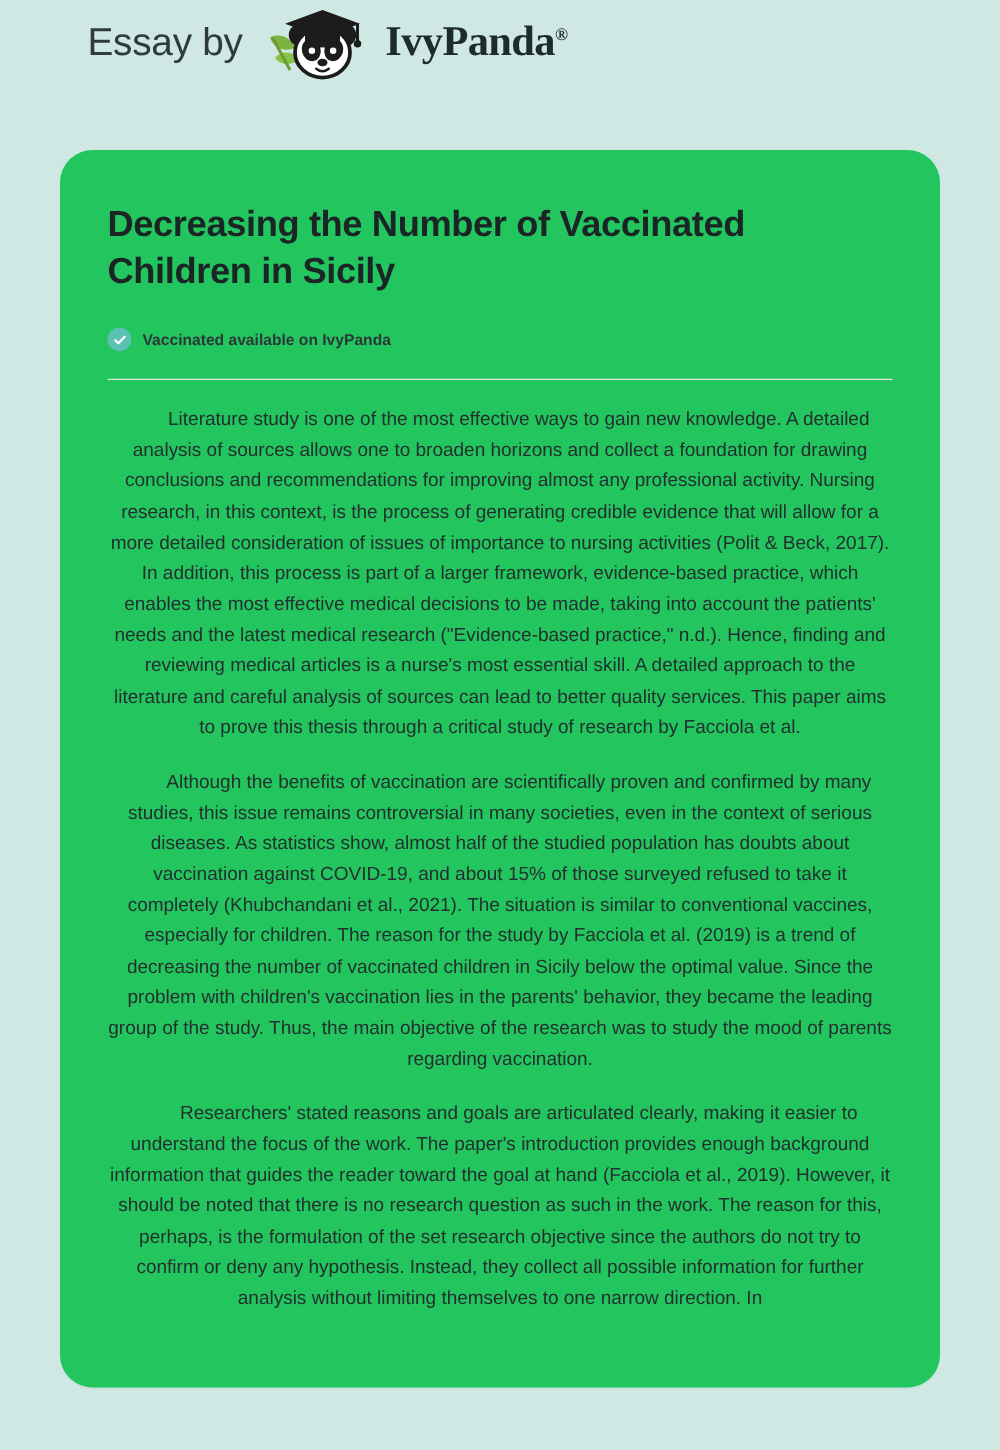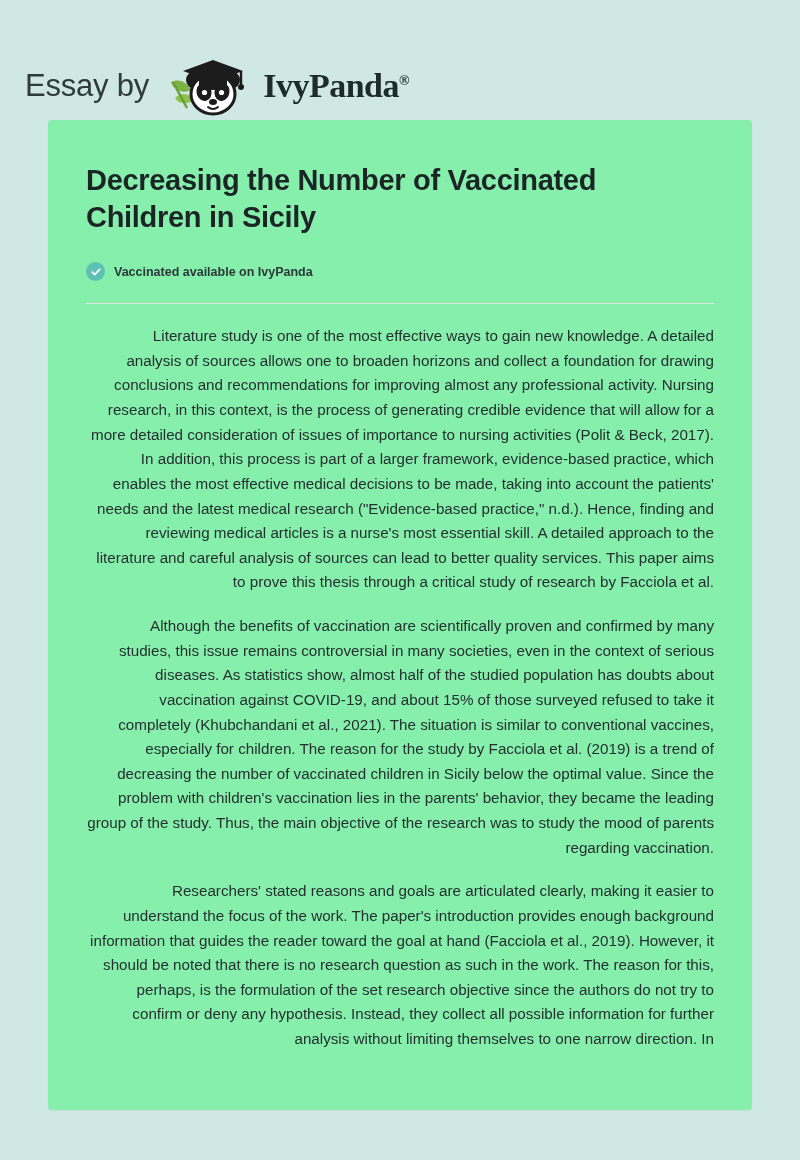--- a/index.html
+++ b/index.html
@@ -16,22 +16,22 @@
   .page {
     width: 800px;
     min-height: 1160px;
     box-sizing: border-box;
     position: relative;
   }
   
   .header {
     height: 120px;
     display: flex;
-    align-items: flex-end;
-    padding-left: 25px;
+    align-items: flex-start;
+    padding-left: 70px;
     box-sizing: border-box;
   }
   .brand {
     display: flex;
     align-items: center;
     gap: 12px;
   }
   .brand-essay {
     font-size: 31px;
     color: #2f3b3b;
@@ -58,22 +58,22 @@
     position: relative;
   }
   .brand-reg {
     font-size: 14px;
     vertical-align: super;
     font-weight: bold;
   }
   
   .card {
     margin: 0 48px;
-    background: #86efac;
-    border-radius: 4px;
+    background: #22c55e;
+    border-radius: 26px;
     padding: 42px 38px 34px 38px;
     box-sizing: border-box;
     width: 704px;
     min-height: 990px;
     box-shadow: 0 1px 2px rgba(0,0,0,0.04);
   }
   .doc-title {
     font-size: 29px;
     line-height: 1.28;
     font-weight: bold;
@@ -107,21 +107,21 @@
     border: 0;
     border-top: 1px solid #e2e5e5;
     margin: 0 0 20px 0;
   }
   .body-text p {
     font-size: 15.2px;
     line-height: 1.62;
     color: #23302f;
     margin: 0 0 19px 0;
     text-indent: 30px;
-    text-align: right;
+    text-align: center;
   }
   .body-text p:last-child { margin-bottom: 18px; }
 </style>
 </head>
 <body>
 
 <div class="page">
 
   <div class="header">
     <div class="brand">

